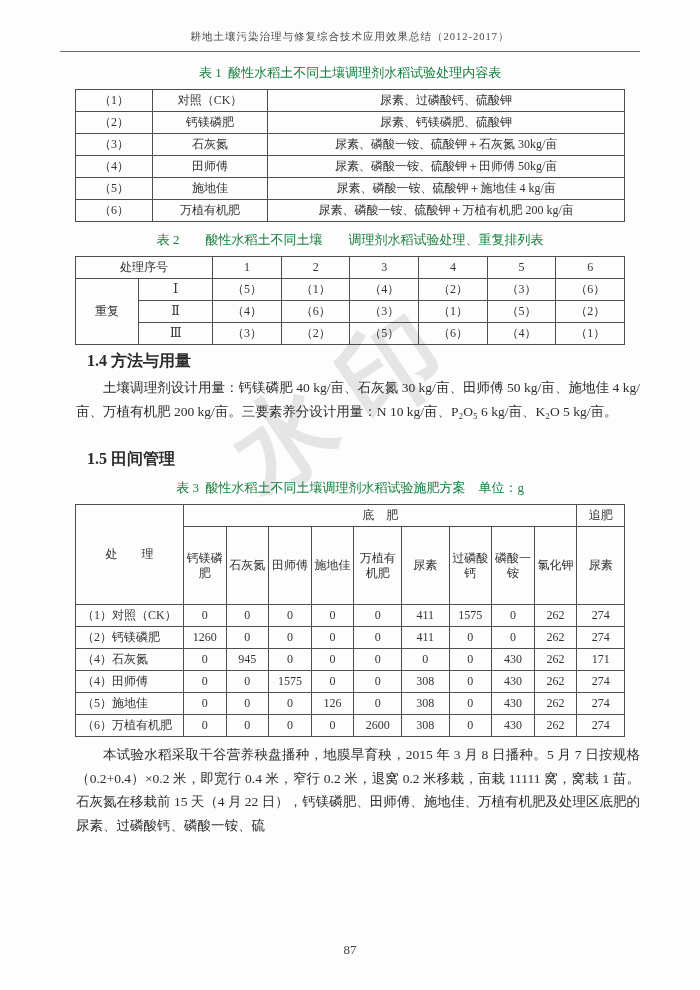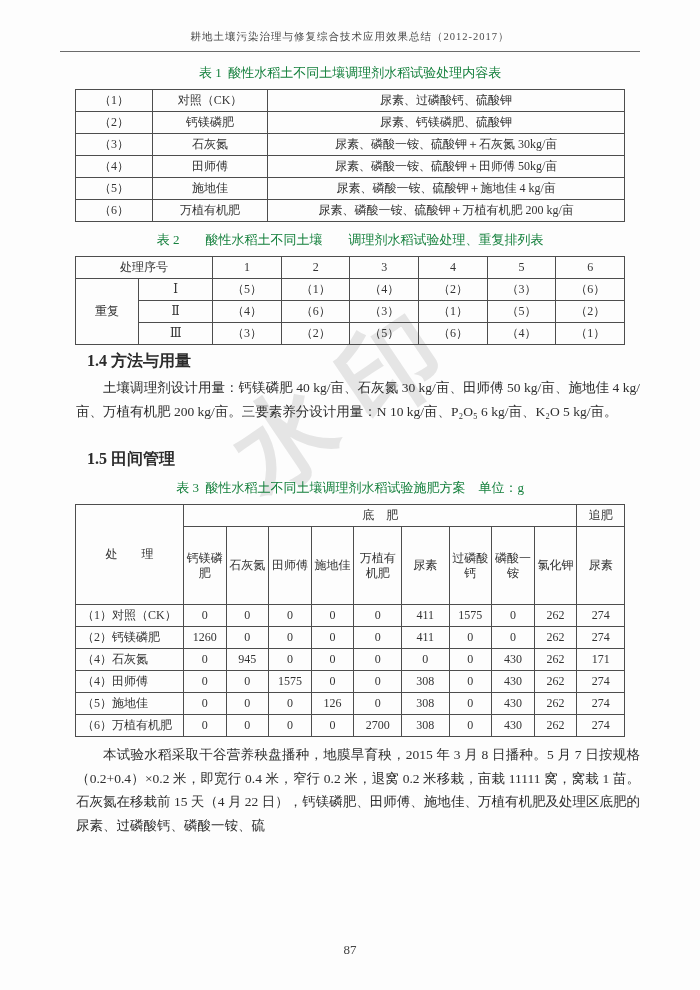--- a/index.html
+++ b/index.html
@@ -303,21 +303,21 @@
         <td>430</td>
         <td>262</td>
         <td>274</td>
       </tr>
       <tr>
         <td class="row-label">（6）万植有机肥</td>
         <td>0</td>
         <td>0</td>
         <td>0</td>
         <td>0</td>
-        <td>2700</td>
+        <td>2600</td>
         <td>308</td>
         <td>0</td>
         <td>430</td>
         <td>262</td>
         <td>274</td>
       </tr>
     </tbody>
       </table>
 
     <p class="para mt6">本试验水稻采取干谷营养秧盘播种，地膜旱育秧，2015 年 3 月 8 日播种。5 月 7 日按规格（0.2+0.4）×0.2 米，即宽行 0.4 米，窄行 0.2 米，退窝 0.2 米移栽，亩栽 11111 窝，窝栽 1 苗。石灰氮在移栽前 15 天（4 月 22 日），钙镁磷肥、田师傅、施地佳、万植有机肥及处理区底肥的尿素、过磷酸钙、磷酸一铵、硫</p>

